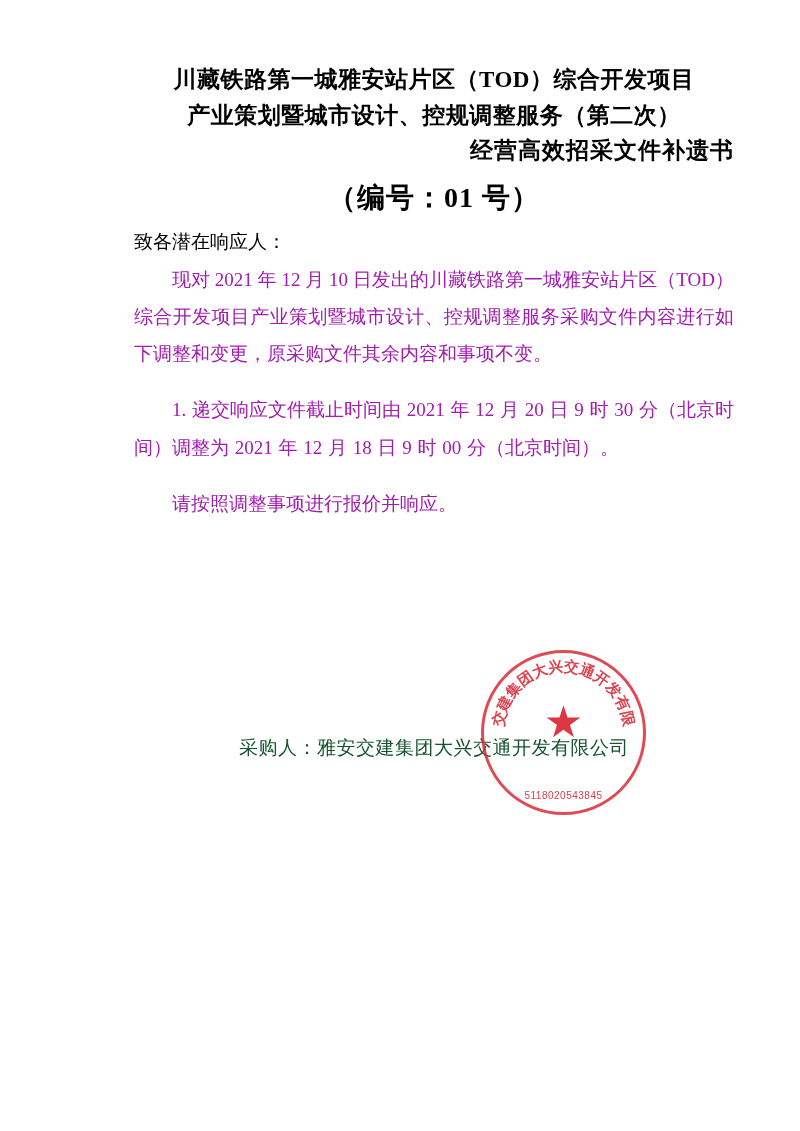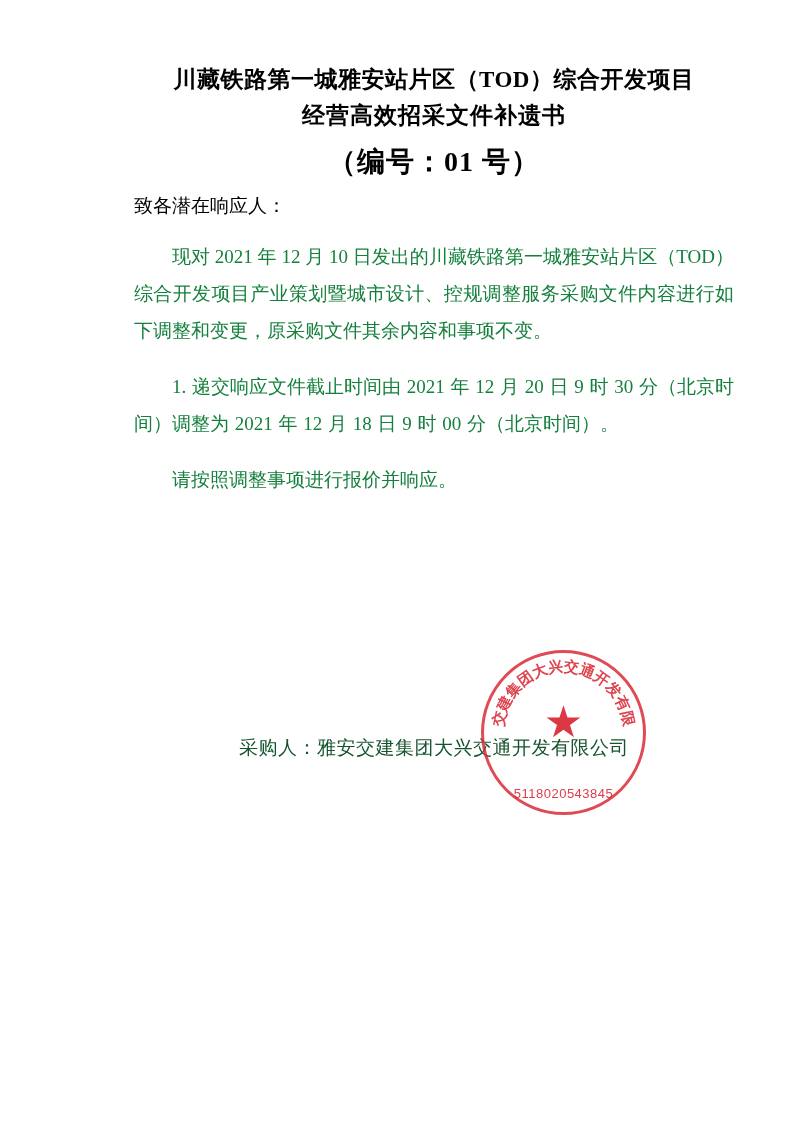--- a/index.html
+++ b/index.html
@@ -33,43 +33,44 @@
     line-height: 1.55;
     letter-spacing: 0.5px;
     color: #000000;
   }
   .title-line {
     display: block;
     white-space: nowrap;
   }
   .title-line-3 {
     letter-spacing: 1px;
+    text-align: right;
   }
   .doc-number {
     text-align: center;
     font-weight: bold;
     font-size: 28px;
     margin-top: 10px;
     letter-spacing: 1px;
     color: #000000;
   }
   .salutation {
     margin-top: 10px;
     font-size: 19px;
     line-height: 1.6;
     color: #000000;
   }
   .para {
-    margin-top: 16px;
+    margin-top: 4px;
     font-size: 19px;
     line-height: 1.95;
     text-align: justify;
     text-justify: inter-ideograph;
     text-indent: 2em;
-    color: #15803d;
+    color: #a21caf;
   }
   .para-loose {
     word-spacing: 1px;
   }
   .signature {
     position: absolute;
     left: 105px;
     top: 730px;
     width: 600px;
     text-align: center;
@@ -121,36 +122,37 @@
     color: #d8232f;
     line-height: 1;
     opacity: 0.9;
   }
   .seal-code {
     position: absolute;
     left: 0;
     right: 0;
     bottom: 14px;
     text-align: center;
-    font-size: 13px;
+    font-size: 10px;
     color: #d8232f;
     letter-spacing: 0.5px;
     font-family: "Liberation Sans", sans-serif;
     opacity: 0.88;
   }
 </style>
 </head>
 <body>
 
 <div class="page">
 
   <div class="doc-body">
 
     <div class="title-block">
       <span class="title-line">川藏铁路第一城雅安站片区（TOD）综合开发项目</span>
+      <span class="title-line">产业策划暨城市设计、控规调整服务（第二次）</span>
       <span class="title-line title-line-3">经营高效招采文件补遗书</span>
     </div>
 
     <div class="doc-number">（编号：01 号）</div>
 
     <div class="salutation">致各潜在响应人：</div>
 
     <p class="para">现对 2021 年 12 月 10 日发出的川藏铁路第一城雅安站片区（TOD）综合开发项目产业策划暨城市设计、控规调整服务采购文件内容进行如下调整和变更，原采购文件其余内容和事项不变。</p>
     <p class="para para-loose">1. 递交响应文件截止时间由 2021 年 12 月 20 日 9 时 30 分（北京时间）调整为 2021 年 12 月 18 日 9 时 00 分（北京时间）。</p>
     <p class="para">请按照调整事项进行报价并响应。</p>

